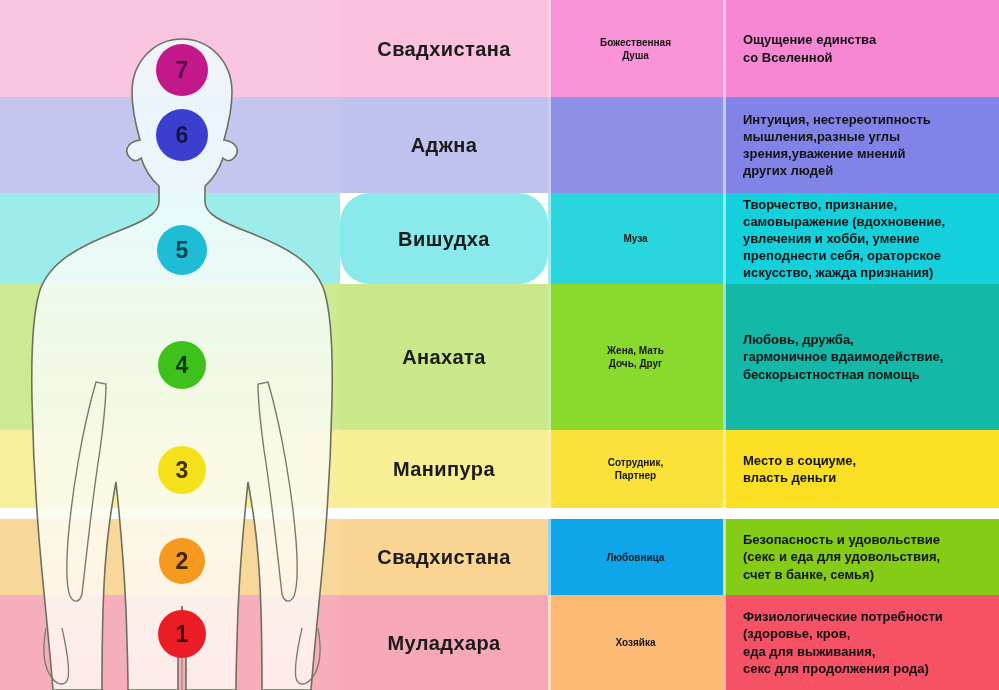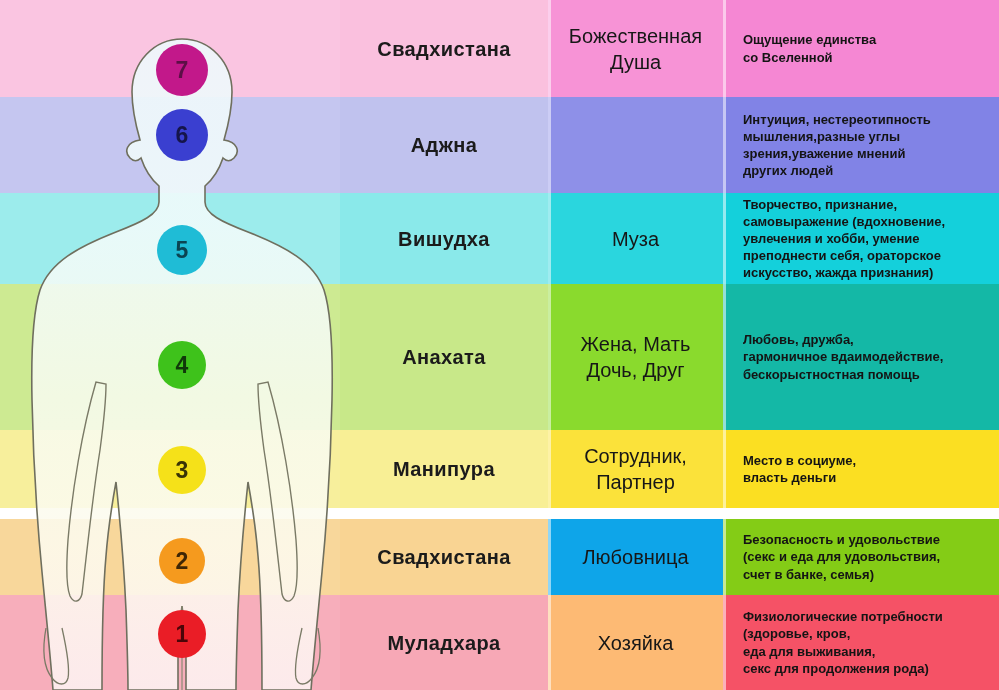--- a/index.html
+++ b/index.html
@@ -21,21 +21,21 @@
   .col-body{width:340px;}
   .col-name{width:208px;display:flex;align-items:center;justify-content:center;}
   .col-role{width:175px;display:flex;align-items:center;justify-content:center;}
   .col-desc{width:276px;display:flex;align-items:center;justify-content:flex-start;}
 
   .name-txt{
     font-size:20px;font-weight:700;color:#1b1b1b;text-align:center;
     letter-spacing:.4px;line-height:1.2;
   }
   .role-txt{
-    font-size:20px;font-weight:400;color:#171717;text-align:center;
+    font-size:10px;font-weight:700;color:#171717;text-align:center;
     line-height:1.3;white-space:pre-line;
   }
   .desc-txt{
     font-size:13px;font-weight:700;color:#141414;text-align:left;
     line-height:1.32;white-space:pre-line;padding-left:20px;padding-right:6px;
   }
   
   .vsep{
     position:absolute;top:0;bottom:0;width:3px;
     background:rgba(255,255,255,.55);
@@ -87,21 +87,21 @@
         <div class="cell col-desc" style="background: rgb(129, 131, 230);">
           <div class="vsep" style="left: 0px;"></div>
           <div class="desc-txt">Интуиция, нестереотипность
 мышления,разные углы
 зрения,уважение мнений
 других людей</div>
         </div>
       </div>
       <div class="row" style="top: 193px; height: 91px;">
         <div class="cell col-body" style="background: rgb(156, 236, 236);"></div>
-        <div class="cell col-name" style="background: rgb(138, 233, 234);">
+        <div class="cell col-name" style="background: rgb(138, 233, 234); border-radius: 30px;">
           <div class="name-txt">Вишудха</div>
         </div>
         <div class="cell col-role" style="background: rgb(42, 214, 222);">
           <div class="vsep" style="left: 0px;"></div>
           <div class="role-txt">Муза</div>
         </div>
         <div class="cell col-desc" style="background: rgb(20, 208, 219);">
           <div class="vsep" style="left: 0px;"></div>
           <div class="desc-txt">Творчество, признание,
 самовыражение (вдохновение,

